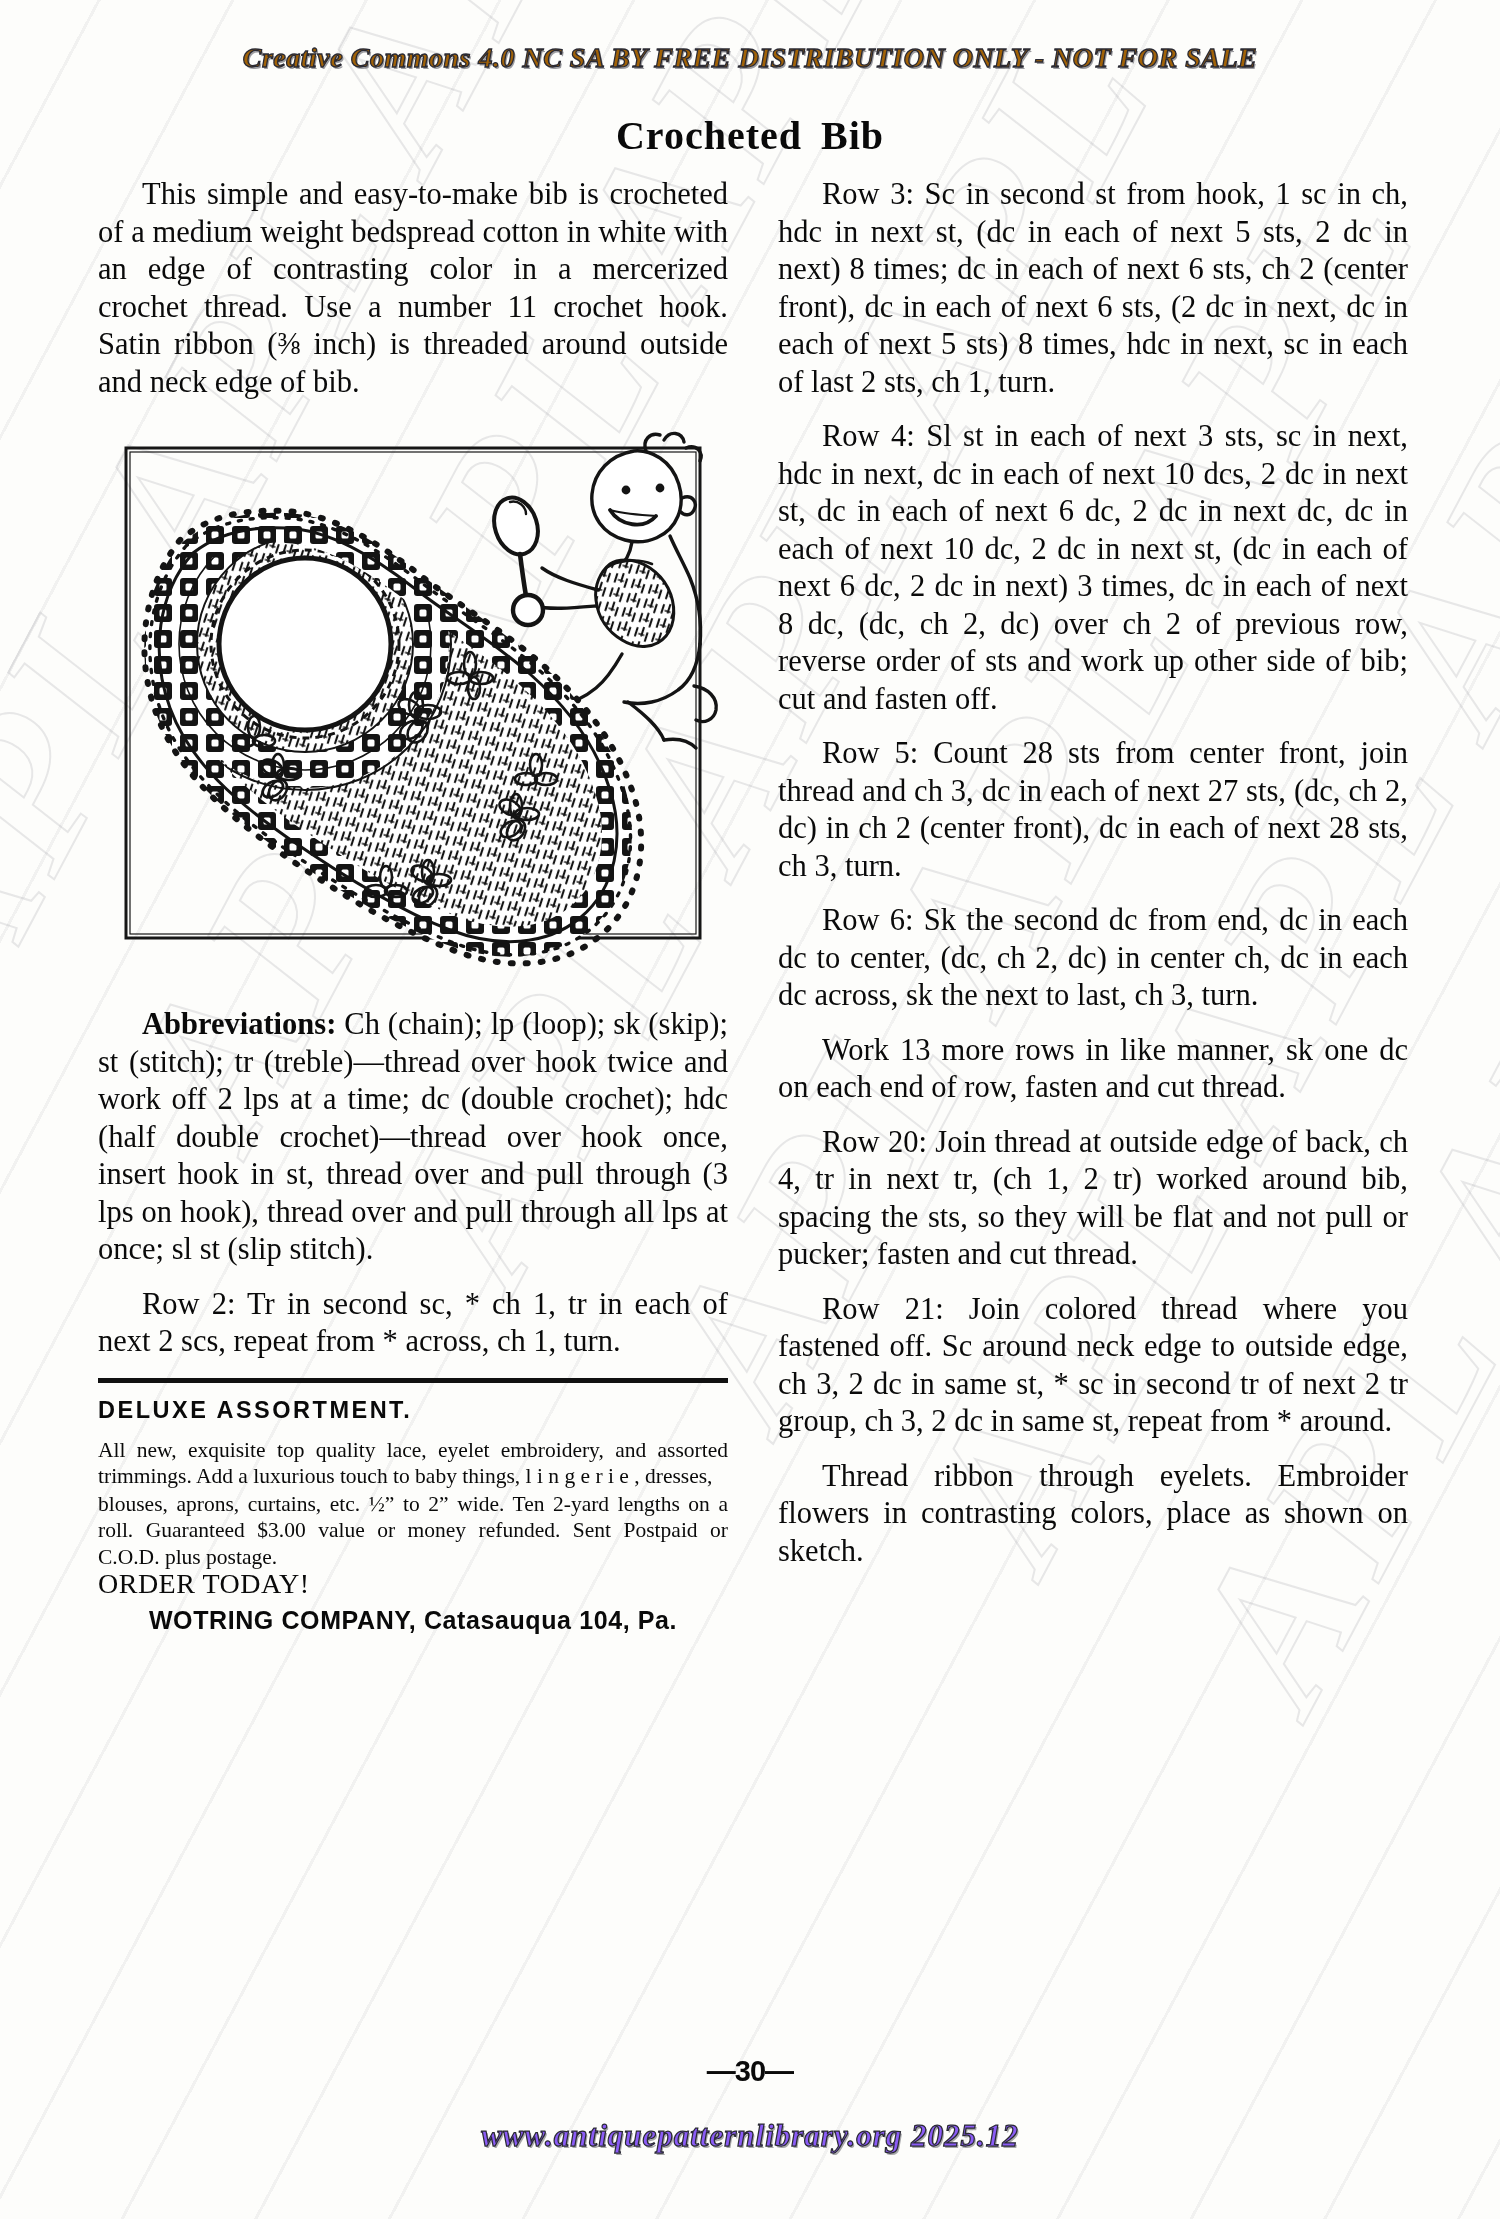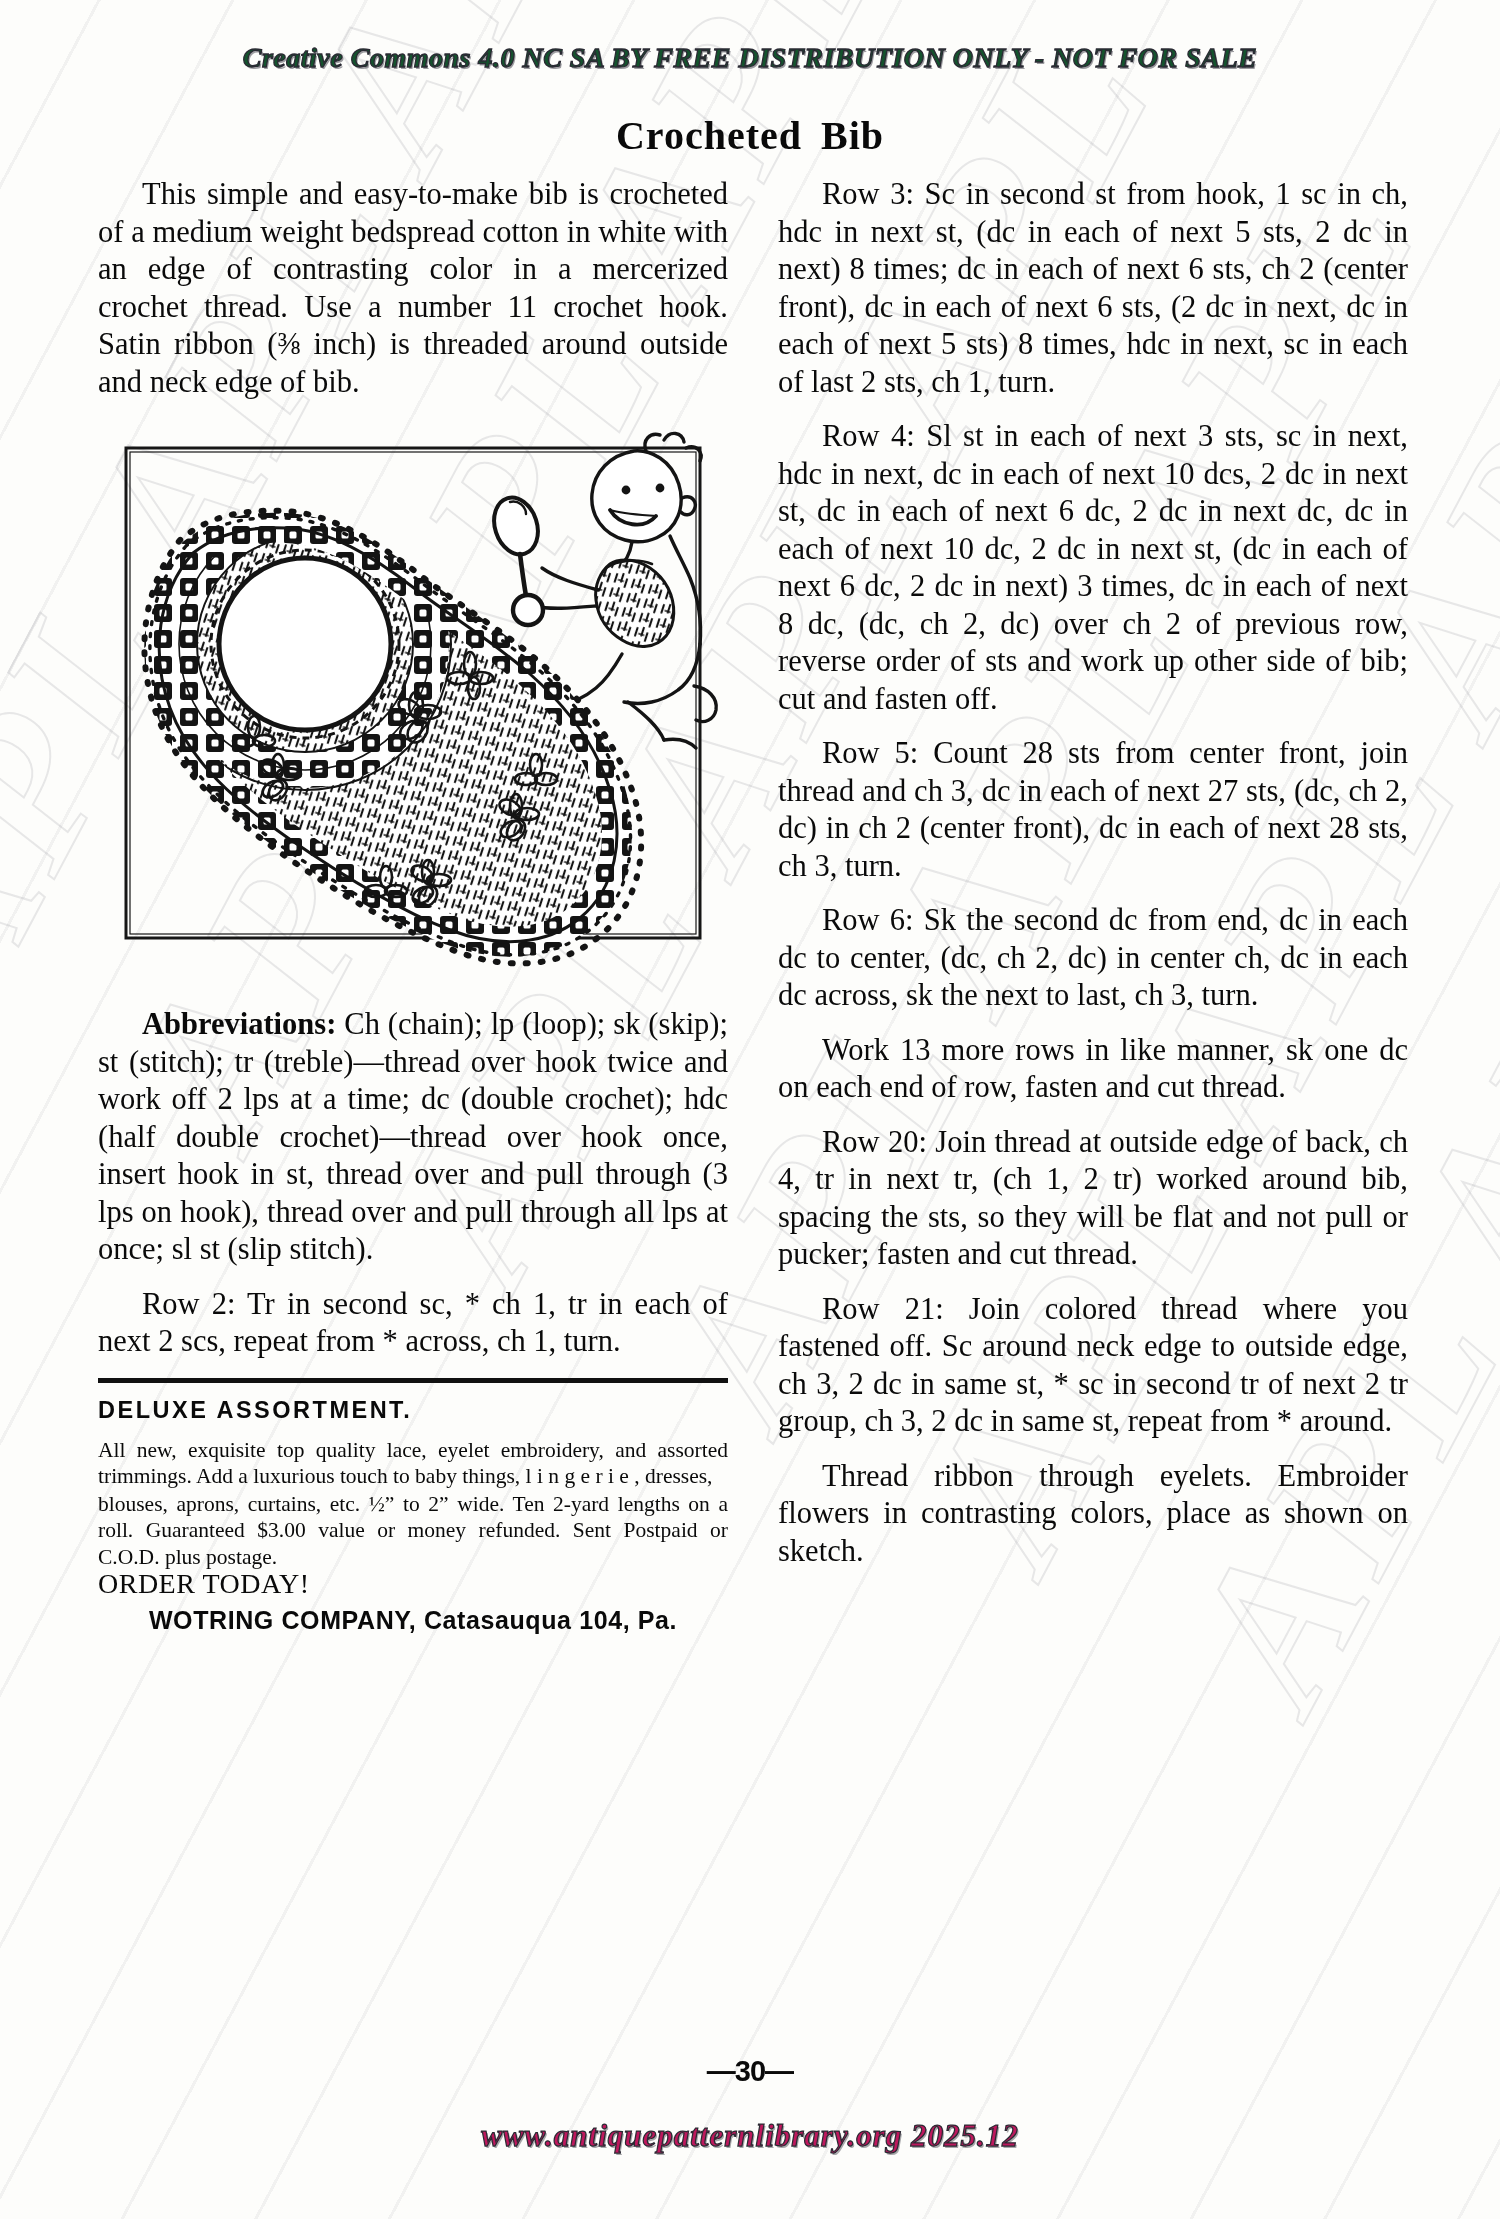--- a/index.html
+++ b/index.html
@@ -62,21 +62,21 @@
     top: 42px;
     left: 0;
     width: 1500px;
     text-align: center;
     z-index: 4;
     font-family: "Liberation Serif", "DejaVu Serif", serif;
     font-style: italic;
     font-weight: 700;
     font-size: 28px;
     letter-spacing: 0.5px;
-    color: #14532d;
+    color: #a16207;
     -webkit-text-stroke: 1.3px #2a2a33;
     text-shadow: 1.5px 1.5px 0 rgba(40,40,50,0.45);
     white-space: nowrap;
   }
 
   
   .page-title {
     position: absolute;
     top: 112px;
     left: 0;
@@ -213,21 +213,21 @@
     top: 2118px;
     left: 0;
     width: 1500px;
     text-align: center;
     z-index: 4;
     font-family: "Liberation Serif", "DejaVu Serif", serif;
     font-style: italic;
     font-weight: 700;
     font-size: 31px;
     letter-spacing: 1px;
-    color: #be185d;
+    color: #8b5cf6;
     -webkit-text-stroke: 1.25px #2a2a33;
     text-shadow: 1.5px 1.5px 0 rgba(40,40,50,0.40);
     white-space: nowrap;
   }
 </style>
 </head>
 <body>
 
 <div class="page">
 

